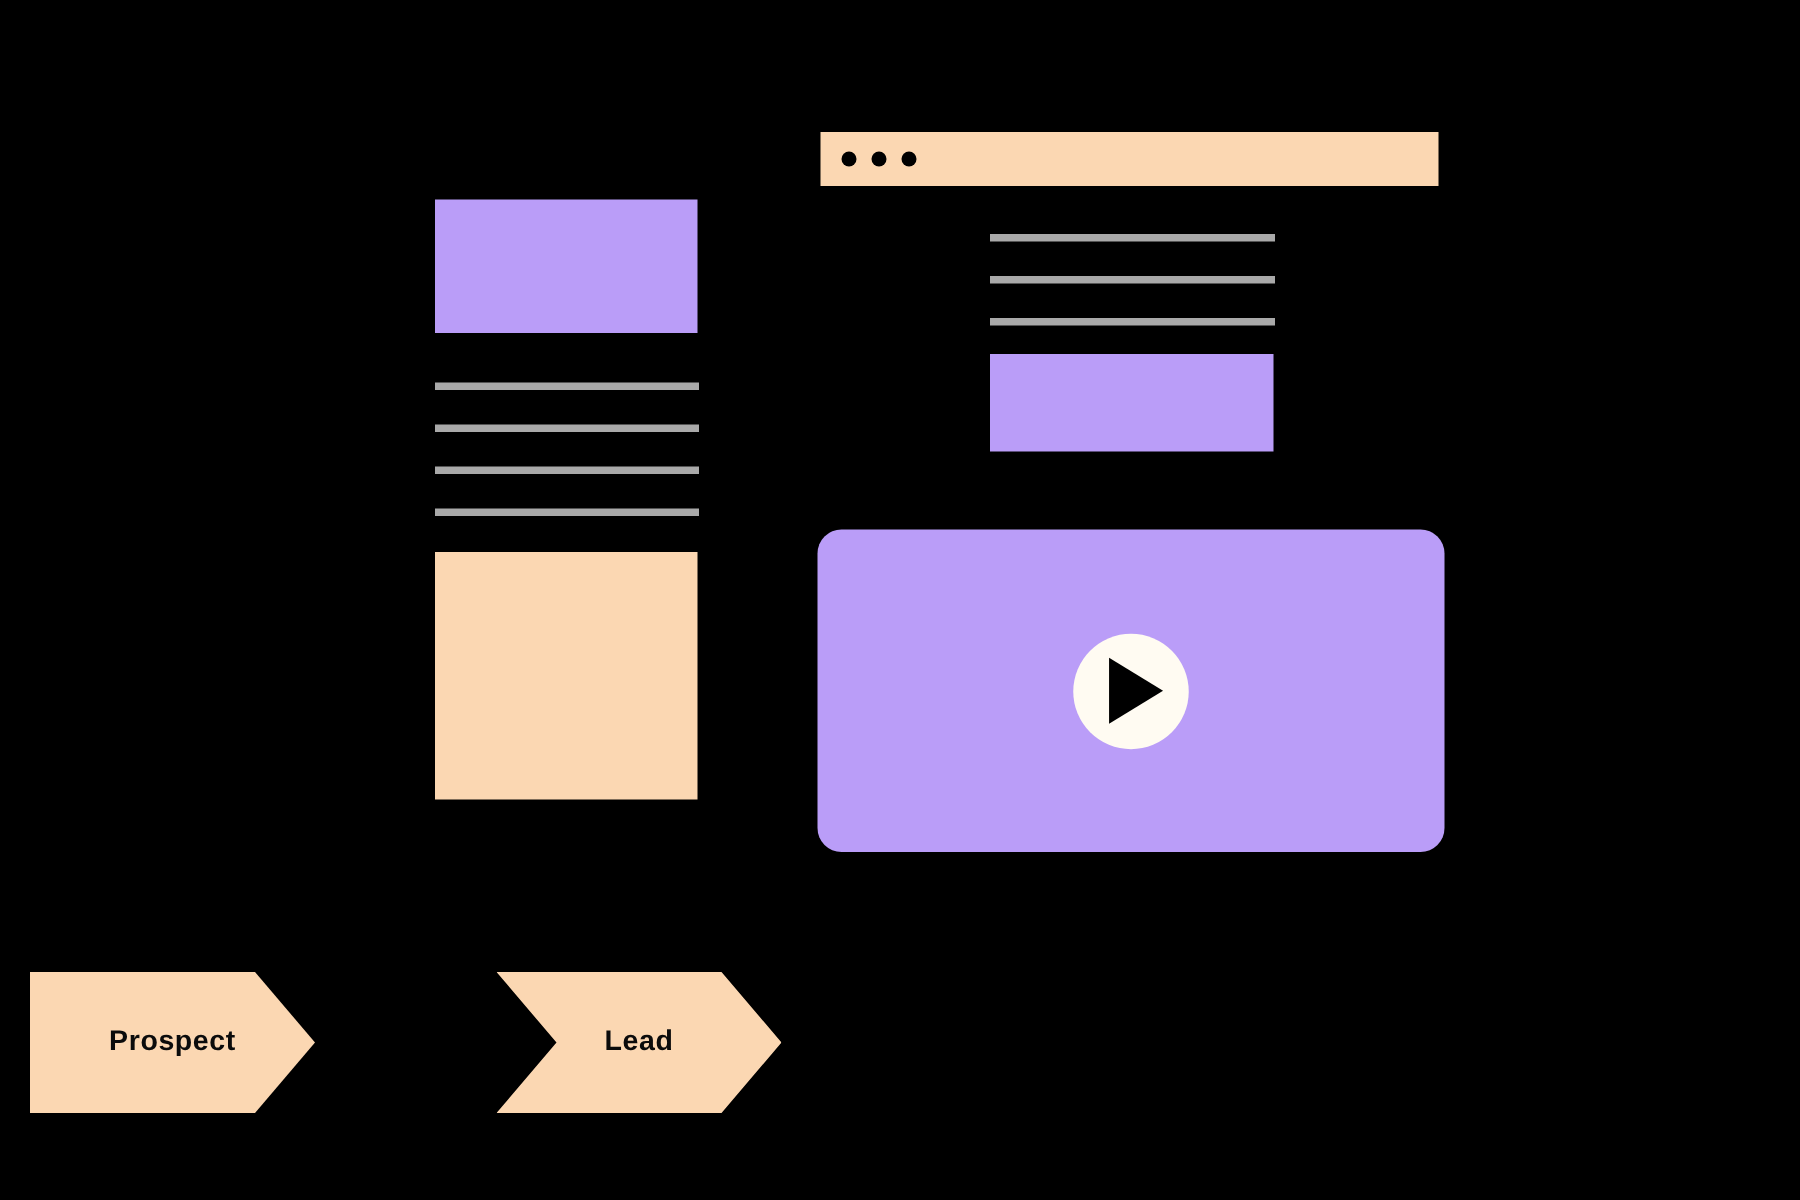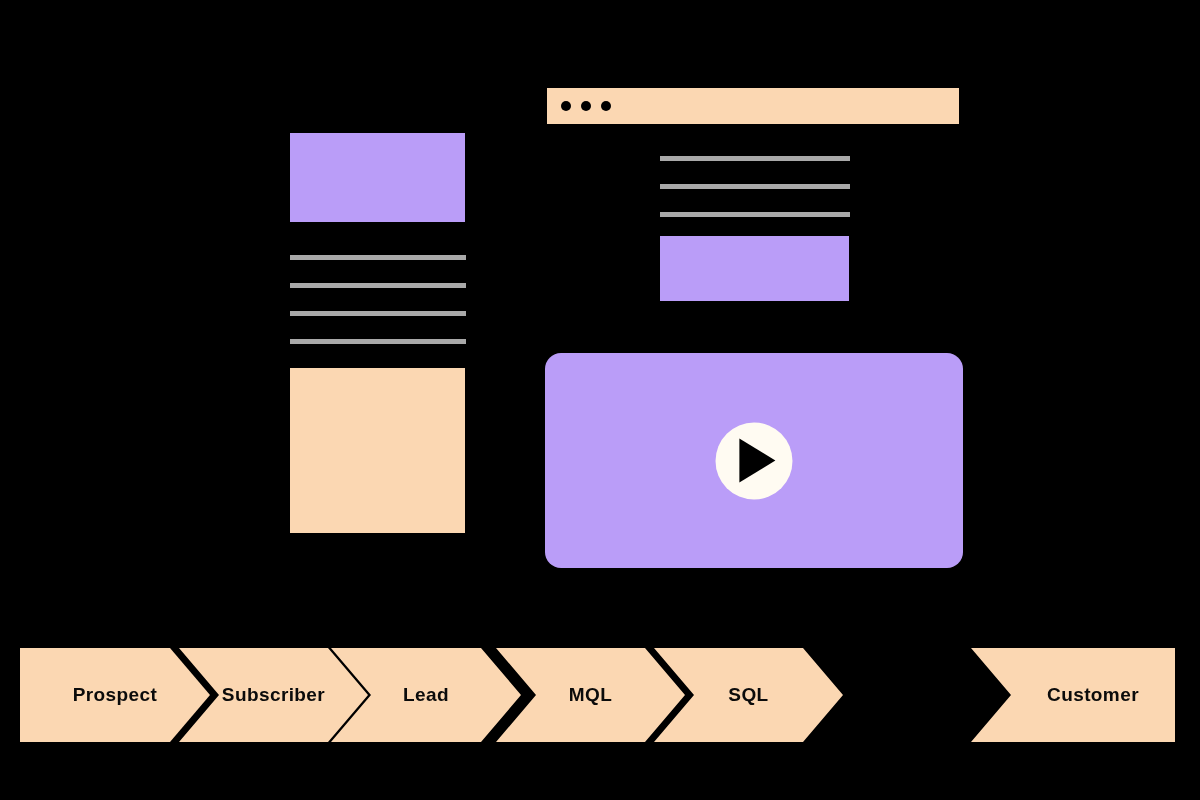--- a/index.html
+++ b/index.html
@@ -83,30 +83,18 @@
   <div class="video">
     <div class="play-button">
       <span class="play-triangle"></span>
     </div>
   </div>
 
   <div class="funnel">
     <div class="fstage first fs1">
         <span>Prospect</span>
       </div>
-    <div class="fstage mid   fs2">
-        <span>Subscriber</span>
-      </div>
     <div class="fstage mid   fs3">
         <span>Lead</span>
-      </div>
-    <div class="fstage mid   fs4">
-        <span>MQL</span>
-      </div>
-    <div class="fstage mid   fs5">
-        <span>SQL</span>
-      </div>
-    <div class="fstage last  fs7">
-        <span>Customer</span>
       </div>
   </div>
 
 </div>
 
 </body></html>

